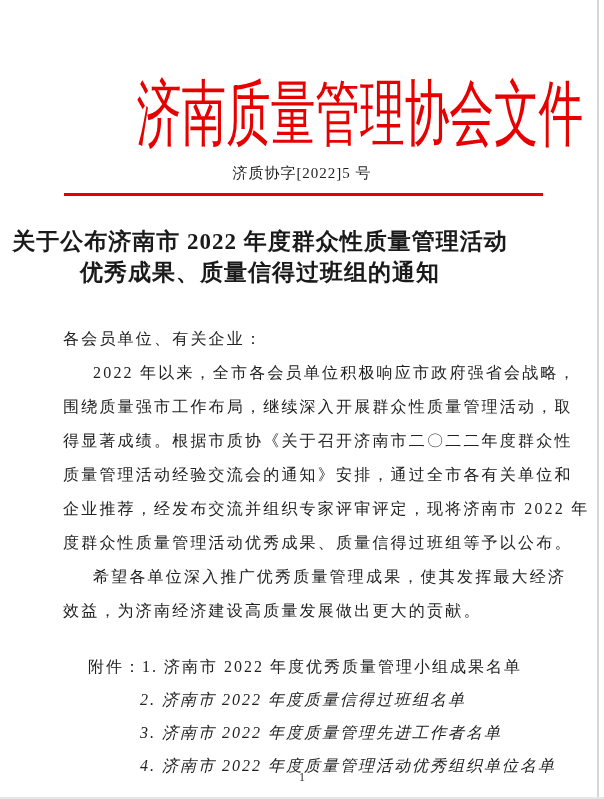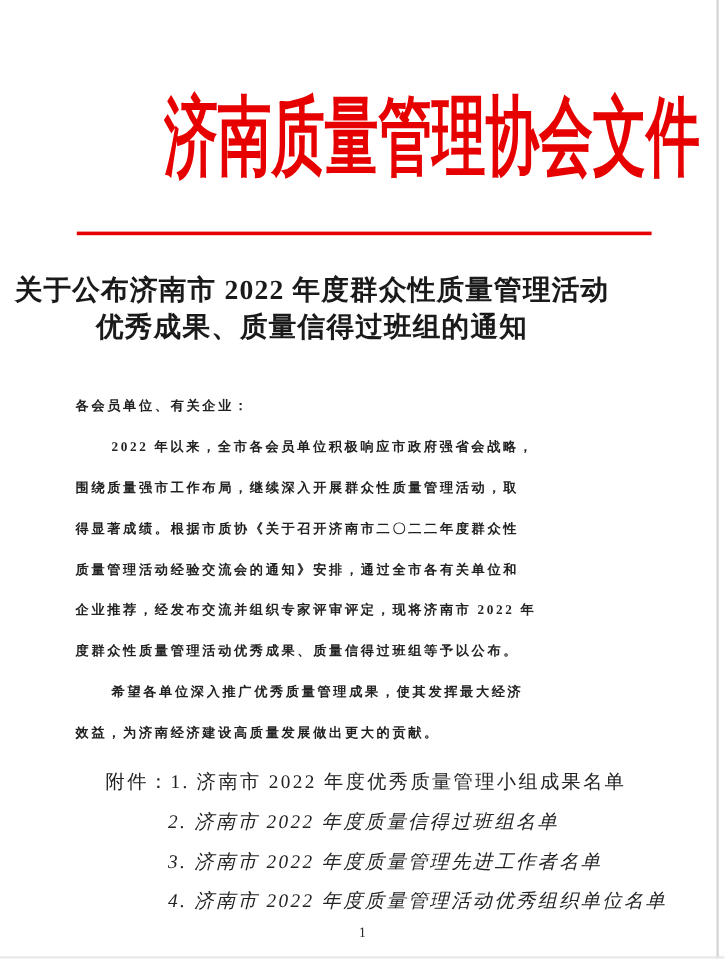--- a/index.html
+++ b/index.html
@@ -17,21 +17,21 @@
     position: absolute; top: 0; left: 597px; width: 2px; height: 799px;
     background: #d6d6d6;
   }
   .scan-edge-bottom {
     position: absolute; left: 0; bottom: 0; width: 604px; height: 2px;
     background: #e6e6e6;
   }
   
   .red-head {
     position: absolute; top: 70px; left: 0; width: 512px;
-    text-align: center; color: #e60000; font-weight: bold;
+    text-align: center; color: #e60000; font-weight: normal;
     white-space: nowrap;
   }
   .red-head .inner {
     display: inline-block;
     font-size: 72px; line-height: 88px; letter-spacing: 0;
     transform: scaleX(0.62);
     transform-origin: 50% 50%;
   }
   .doc-no {
     position: absolute; top: 164px; left: 0; width: 604px;
@@ -41,46 +41,46 @@
     position: absolute; top: 193px; left: 64px; width: 479px; height: 3px;
     background: #e60000;
   }
   .doc-title {
     position: absolute; top: 226px; left: 0; width: 520px;
     text-align: center; font-size: 23px; font-weight: bold;
     line-height: 31px; letter-spacing: 1px; color: #1a1a1a;
   }
   .body-block {
     position: absolute; top: 322px; left: 63px; width: 520px;
-    font-size: 11px; line-height: 34px; letter-spacing: 2.2px; color: #222222;
+    font-size: 16px; line-height: 34px; letter-spacing: 2.2px; color: #222222;
     white-space: nowrap;
-    font-weight: bold;
   }
   .body-line.indent { padding-left: 30px; }
   .attach-block {
     position: absolute; top: 636px; left: 63px; width: 520px;
     font-size: 16px; line-height: 33px; letter-spacing: 2px; color: #222222;
     white-space: nowrap;
   }
-  .attach-first { padding-left: 25px; }
+  .attach-first { padding-left: 25px; margin-top: 14px; }
   .attach-item  { padding-left: 77px; font-style: italic; }
   .page-no {
     position: absolute; top: 770px; left: 0; width: 604px;
     text-align: center; font-size: 12px; color: #2a2a2a;
   }
 </style>
 </head>
 <body>
 
 <div class="page">
 
   <div class="red-head">
     <span class="inner">济南质量管理协会文件</span>
   </div>
 
+  <div class="doc-no">济质协字[2022]5 号</div>
 
   <div class="red-rule"></div>
 
   <div class="doc-title">
     <div>关于公布济南市 2022 年度群众性质量管理活动</div>
     <div>优秀成果、质量信得过班组的通知</div>
   </div>
 
   <div class="body-block">
     <div class="body-line">各会员单位、有关企业：</div>

